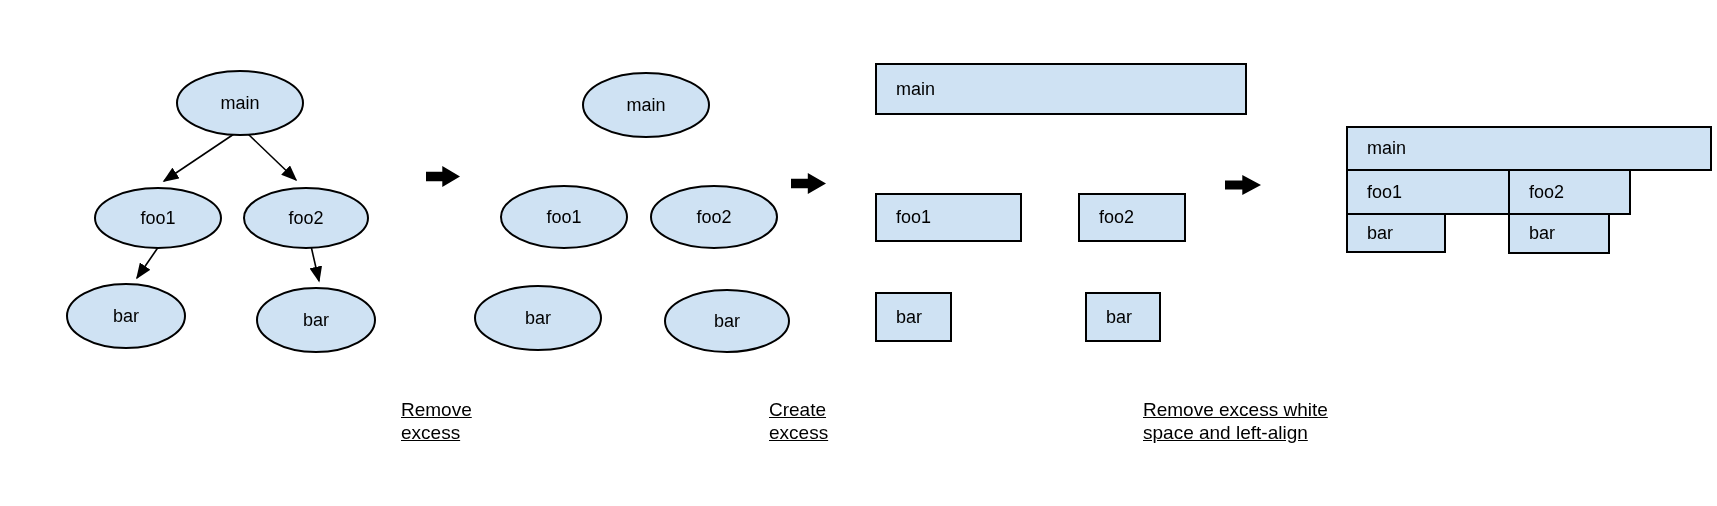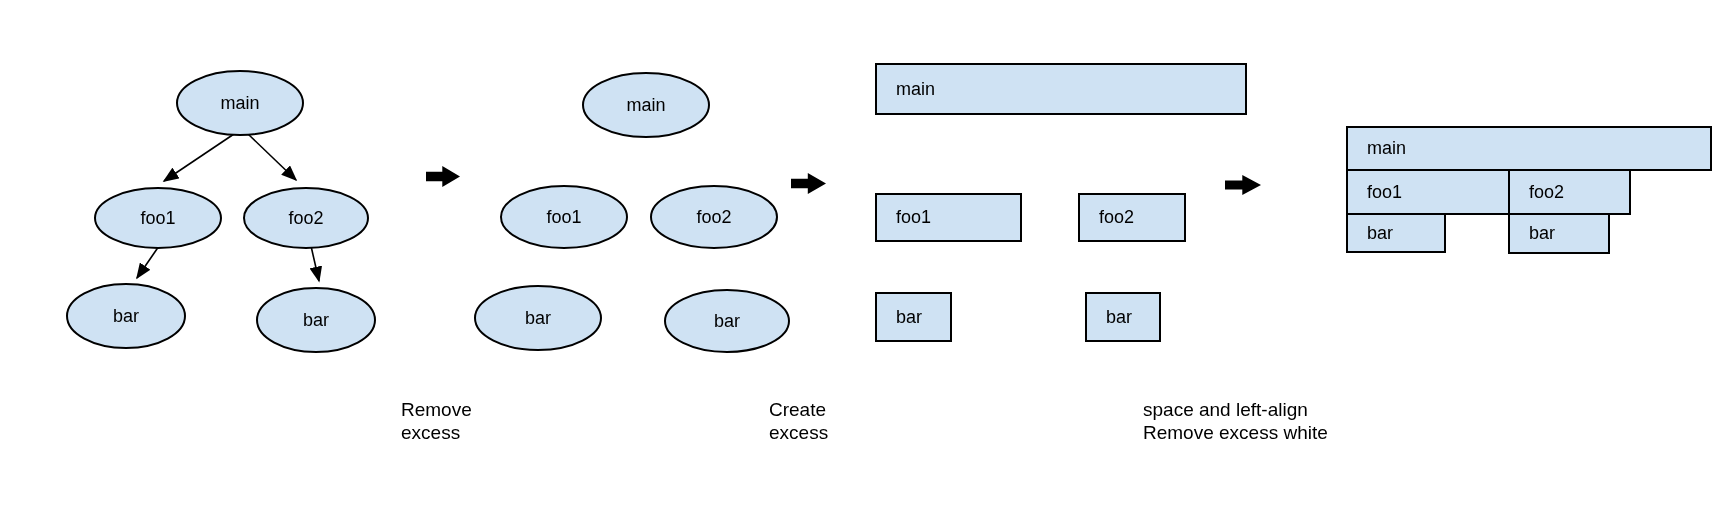--- a/index.html
+++ b/index.html
@@ -53,20 +53,21 @@
     font-size: 18px;
     color: var(--text-color);
     white-space: nowrap;
   }
   .caption {
     position: absolute;
     font-size: 19px;
     line-height: 23px;
     color: var(--text-color);
     white-space: nowrap;
+    text-decoration: underline;
   }
   .caption span { display: block; }
 </style>
 </head>
 <body>
 
 <div class="canvas">
 
   <svg class="diagram-layer" width="1717" height="506" viewBox="0 0 1717 506">
     <defs>
@@ -165,17 +166,17 @@
 
   <div class="caption" style="left:363px; top:398px;">
     <span>Remove</span>
     <span>excess</span>
   </div>
   <div class="caption" style="left:731px; top:398px;">
     <span>Create</span>
     <span>excess</span>
   </div>
   <div class="caption" style="left:1105px; top:398px;">
+    <span>Remove excess white</span>
     <span>space and left-align</span>
-    <span>Remove excess white</span>
   </div>
 
 </div>
 
 </body></html>

